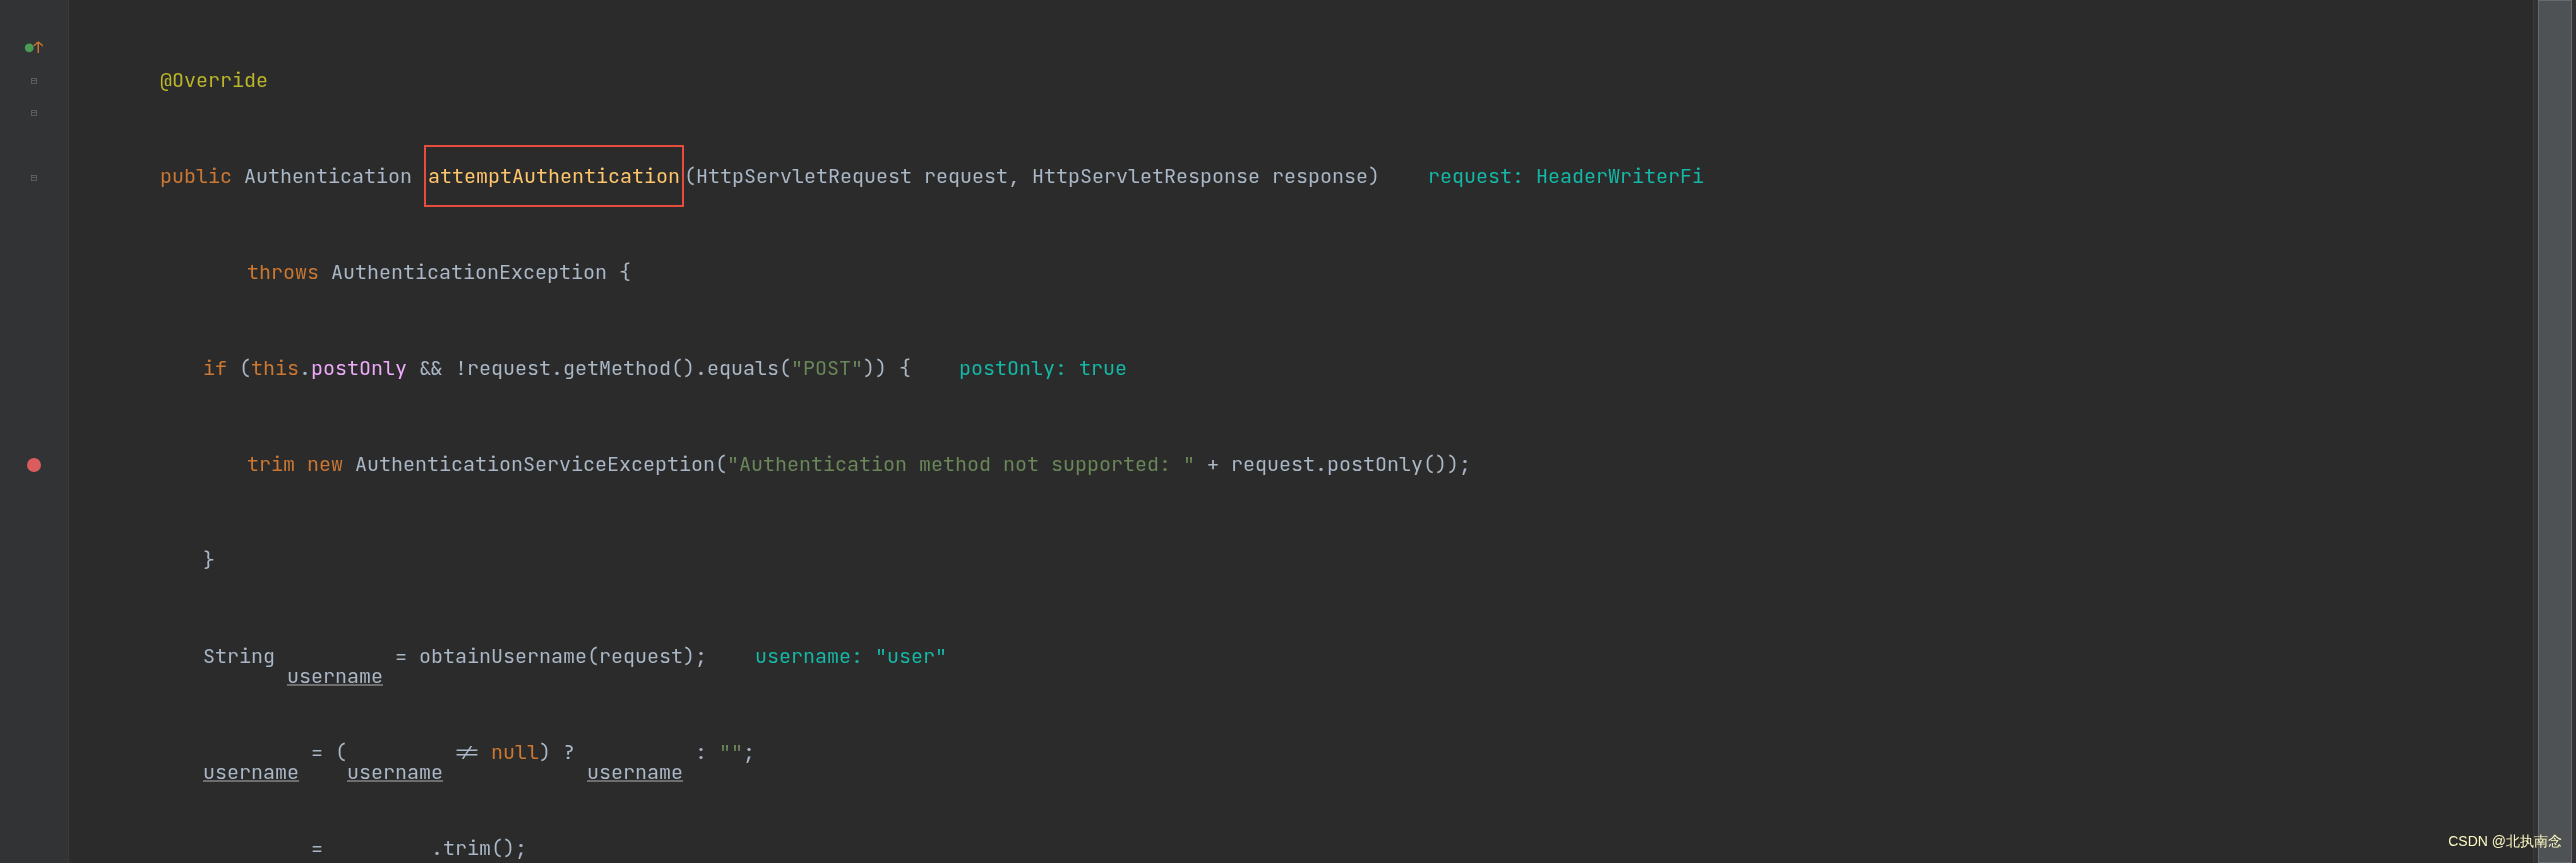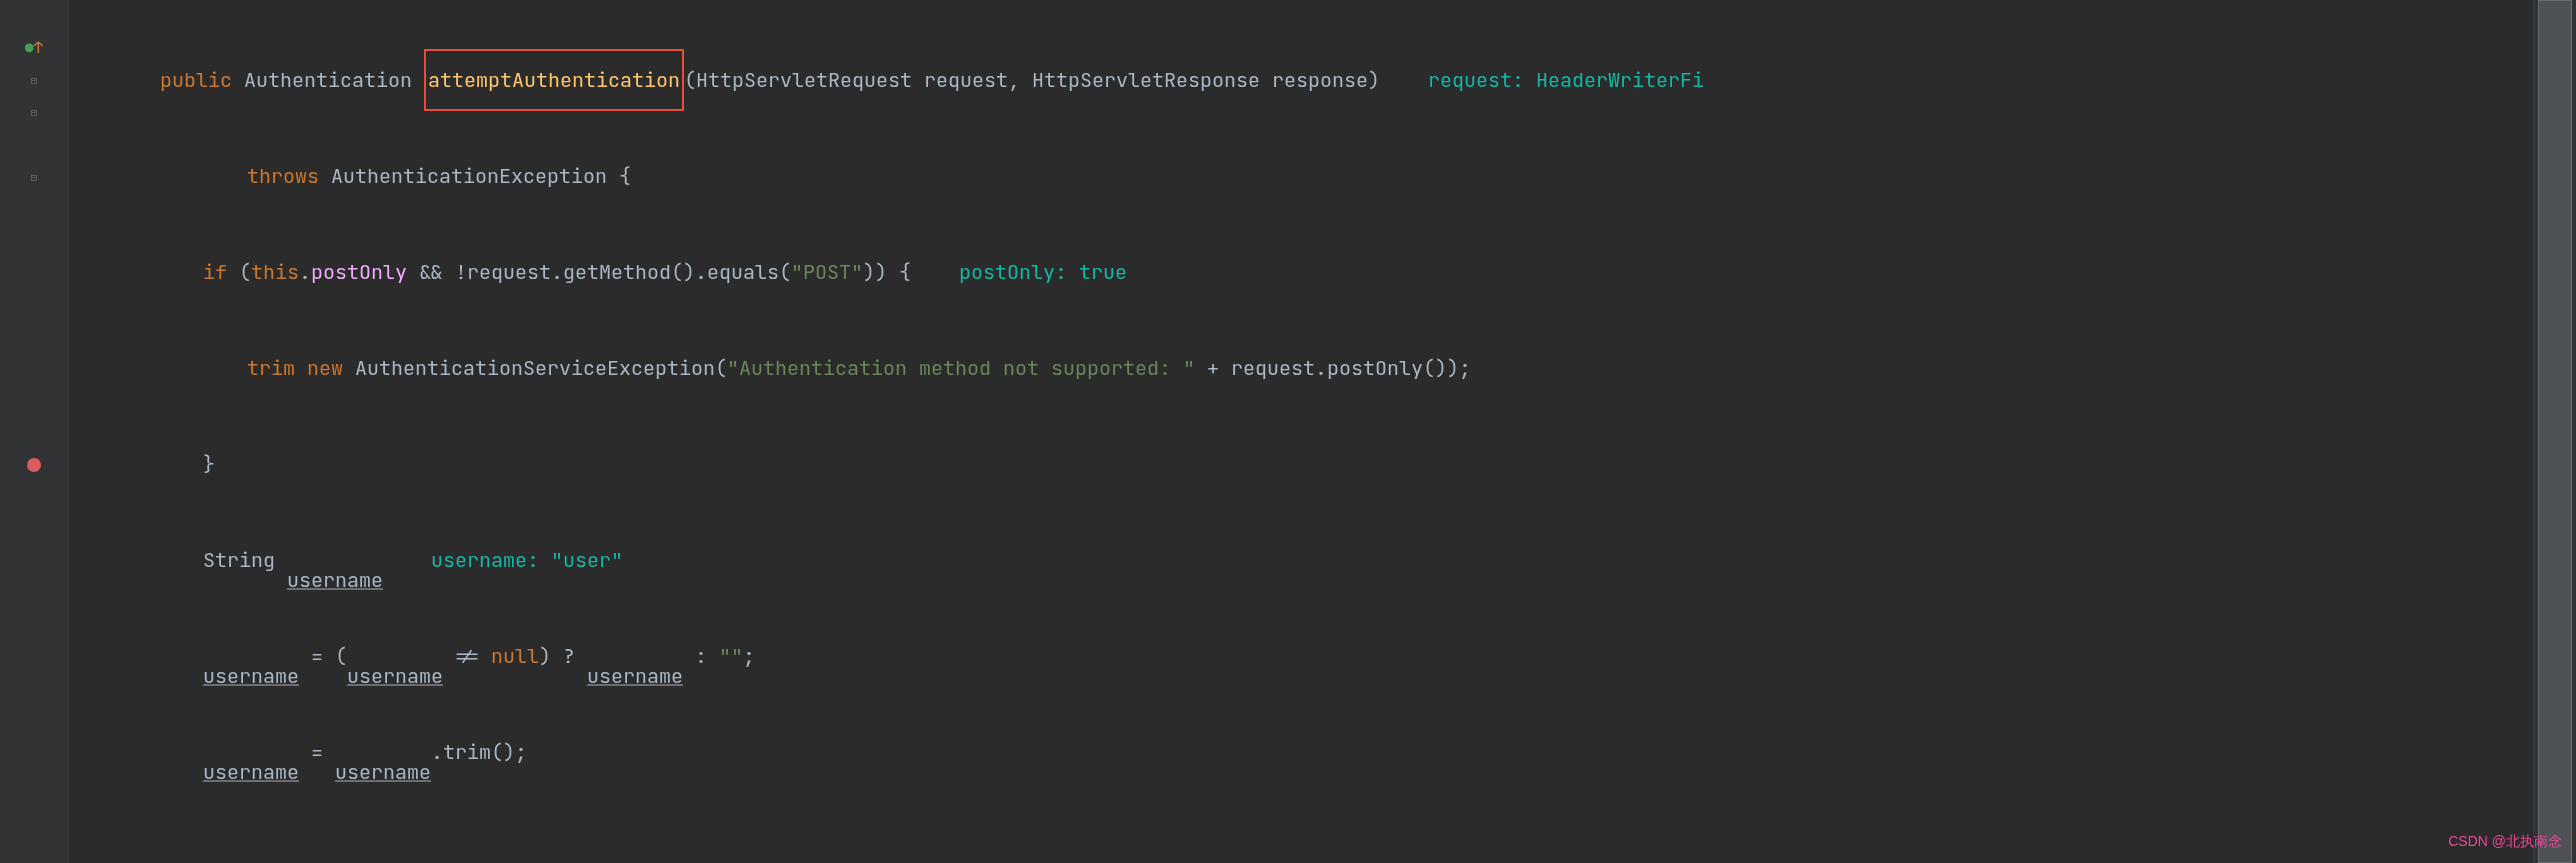--- a/index.html
+++ b/index.html
@@ -62,21 +62,21 @@
       border: 2px solid #e74c3c;
       padding: 13px 2px;
       display: inline-block;
     }
     .indent { display: inline-block; }
     .watermark {
       position: absolute;
       bottom: 6px;
       right: 14px;
       font-size: 14px;
-      color: #ec4899;
+      color: #fef9c3;
       font-family: Arial, sans-serif;
     }
     .breakpoint-circle {
       width: 14px;
       height: 14px;
       background: #db5c5c;
       border-radius: 50%;
     }
     .green-arrow {
       color: #499c54;
@@ -125,36 +125,39 @@
     <div class="gutter-icon" style="top:161px">
         <span class="fold-mark">⊟</span>
       </div>
     <div class="gutter-icon" style="top:449px">
         <span class="breakpoint-circle"></span>
       </div>
   </div>
 
   <div class="code-area">
     <div class="line">
+      <span class="indent" style="width:87px"></span><span class="kw-annotation">@Override</span>
+    </div>
+    <div class="line">
       <span class="indent" style="width:87px"></span><span class="kw-orange">public</span><span class="kw-normal"> </span><span class="kw-normal">Authentication</span><span> </span><span class="red-box"><span class="kw-yellow">attemptAuthentication</span></span><span class="kw-normal">(HttpServletRequest request, HttpServletResponse response)</span><span>    </span><span class="kw-hint">request: HeaderWriterFi</span>
     </div>
     <div class="line">
       <span class="indent" style="width:174px"></span><span class="kw-orange">throws</span><span class="kw-normal"> AuthenticationException {</span>
     </div>
     <div class="line">
       <span class="indent" style="width:130px"></span><span class="kw-orange">if</span><span class="kw-normal"> (</span><span class="kw-orange">this</span><span class="kw-normal">.</span><span class="kw-purple">postOnly</span><span class="kw-normal"> &amp;&amp; !request.getMethod().equals(</span><span class="kw-green">"POST"</span><span class="kw-normal">)) {</span><span>    </span><span class="kw-hint">postOnly: true</span>
     </div>
     <div class="line">
       <span class="indent" style="width:174px"></span><span class="kw-orange">trim</span><span> </span><span class="kw-orange">new</span><span class="kw-normal"> AuthenticationServiceException(</span><span class="kw-green">"Authentication method not supported: "</span><span class="kw-normal"> + request.postOnly());</span>
     </div>
     <div class="line">
       <span class="indent" style="width:130px"></span><span class="kw-normal">}</span>
     </div>
     <div class="line">
-      <span class="indent" style="width:130px"></span><span class="kw-normal">String </span><span class="kw-normal underlined">username</span><span>    </span><span class="kw-hint">username: "user"</span>
+      <span class="indent" style="width:130px"></span><span class="kw-normal">String </span><span class="kw-normal underlined">username</span><span class="kw-normal"> = obtainUsername(request);</span><span>    </span><span class="kw-hint">username: "user"</span>
     </div>
     <div class="line">
       <span class="indent" style="width:130px"></span><span class="kw-normal underlined">username</span><span class="kw-normal"> = (</span><span class="kw-normal underlined">username</span><span class="kw-normal"> != </span><span class="kw-orange">null</span><span class="kw-normal">) ? </span><span class="kw-normal underlined">username</span><span class="kw-normal"> : </span><span class="kw-green">""</span><span class="kw-normal">;</span>
     </div>
     <div class="line">
       <span class="indent" style="width:130px"></span><span class="kw-normal underlined">username</span><span class="kw-normal"> = </span><span class="kw-normal underlined">username</span><span class="kw-normal">.trim();</span>
     </div>
     
     
     

